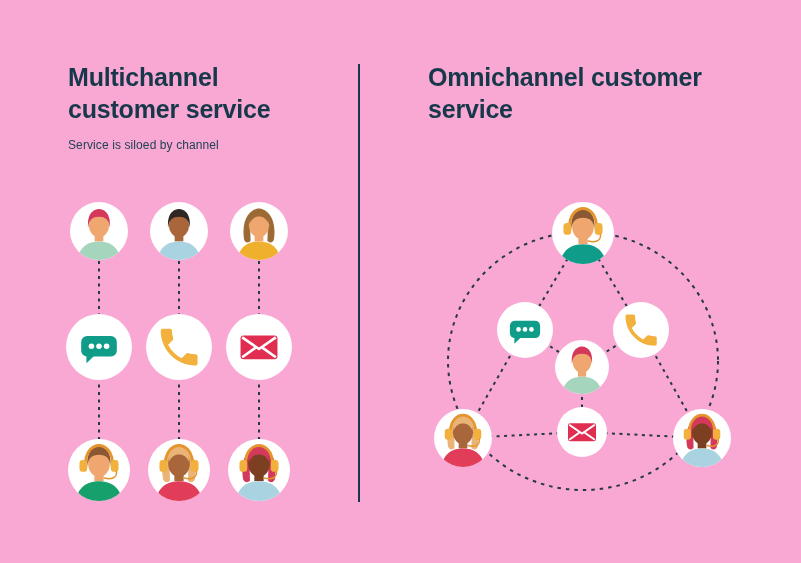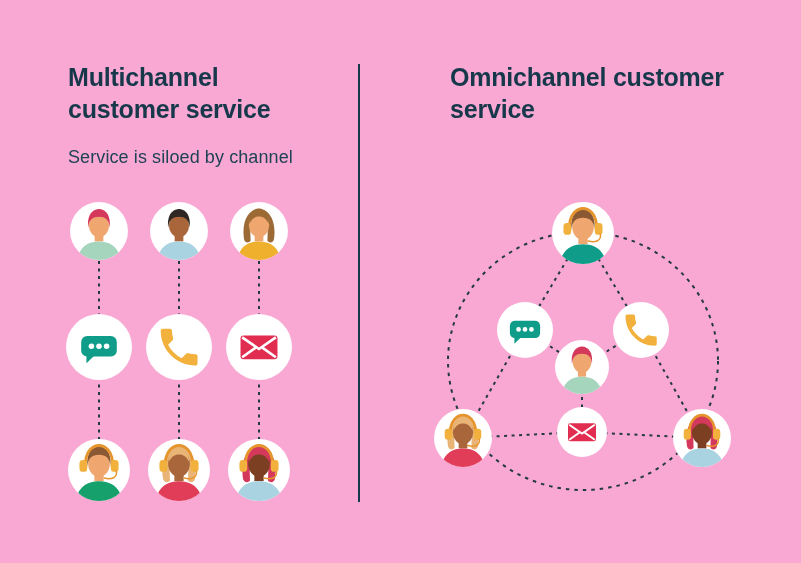--- a/index.html
+++ b/index.html
@@ -2,27 +2,27 @@
 <html style="--ink: #16384a; --subtitle_ink: #1f4254; --wire: #233942; --white: #ffffff; --teal: #0f9c88; --green: #16a06b; --yellow: #f2b03c; --orange: #e6952e; --red: #e12e50; --crimson_hair: #d4395c; --skin_light: #efa76f; --skin_medium: #a8663a; --skin_dark: #7c3f22; --hair_black: #2e2723; --hair_brown: #8a5833; --hair_chestnut: #9c6b35; --hair_tan: #e9b476; --shirt_mint: #a5d5bd; --shirt_lightblue: #a9d3e1; --shirt_yellow: #efb02e; --shirt_red: #e23d58;"><head>
 <meta charset="utf-8">
 <style>
   html,body{margin:0;padding:0;background:#f2f1ef;}
   .canvas{
     position:relative;width:801px;height:563px;overflow:hidden;
     font-family:"Liberation Sans",sans-serif;background:#f2f1ef;
   }
   .panel{position:absolute;top:62px;}
   .panel.left{left:68px;width:252px;}
-  .panel.right{left:450px;width:285px;}
+  .panel.right{left:428px;width:285px;}
   .title{
     margin:0;font-size:25px;font-weight:700;line-height:1.26;
     letter-spacing:-0.2px;color:var(--ink,#16384a);
   }
   .subtitle{
-    margin:22px 0 0;font-size:18px;font-weight:400;
+    margin:13px 0 0;font-size:12px;font-weight:400;
     color:var(--subtitle_ink,#1f4254);letter-spacing:0.1px;
   }
   .divider{
     position:absolute;left:358px;top:64px;width:2px;height:438px;
     background:var(--ink,#16384a);
   }
   #wires{position:absolute;left:0;top:0;width:801px;height:563px;}
   .node{
     position:absolute;background:#fff;border-radius:50%;overflow:hidden;
   }

